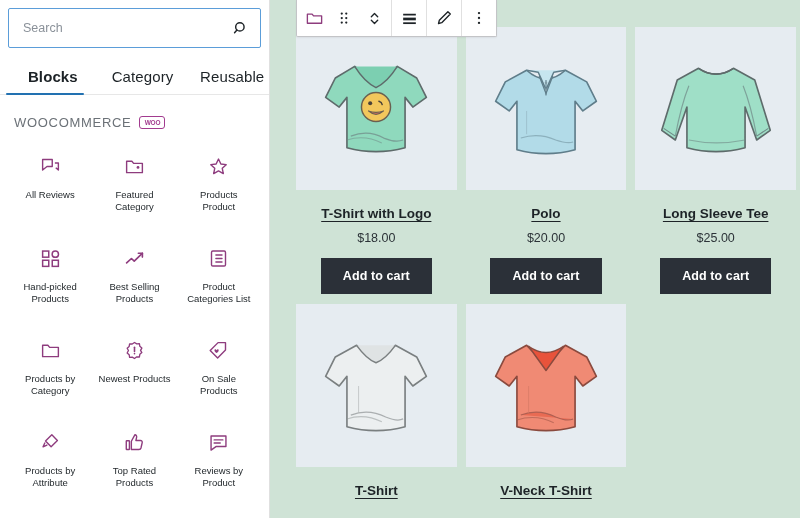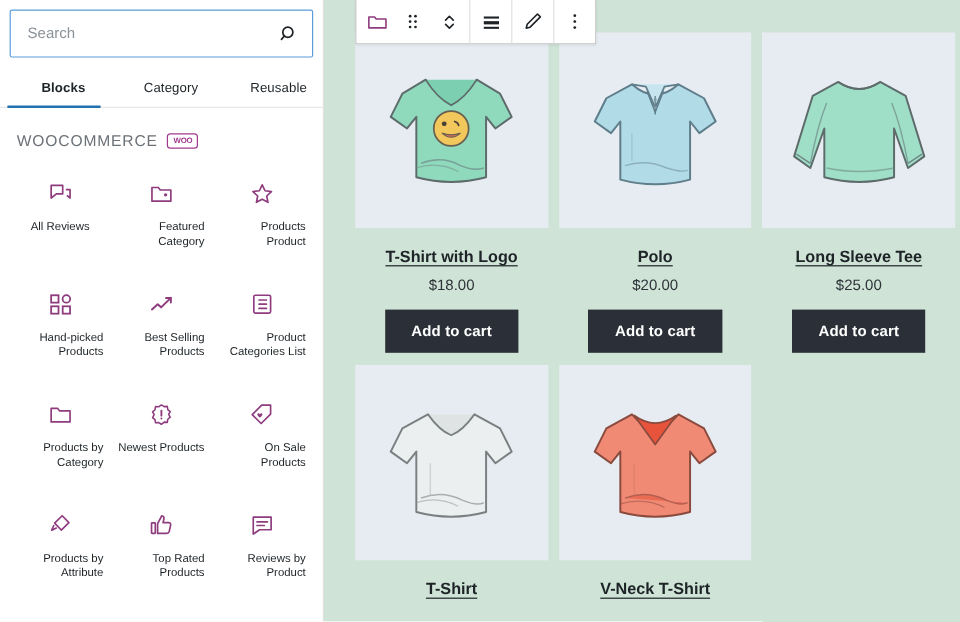--- a/index.html
+++ b/index.html
@@ -39,21 +39,21 @@
   .search-icon { width: 18px; height: 18px; flex: 0 0 18px; color: #1d2327; }
 
   .tabs {
     display: flex;
     border-bottom: 1px solid #e7e7e7;
     margin-top: 4px;
   }
   .tab {
     flex: 1;
     text-align: center;
-    font-size: 11px;
+    font-size: 15px;
     color: #1d2327;
     padding: 10px 0 9px 16px;
     position: relative;
     cursor: pointer;
     letter-spacing: 0.1px;
   }
   .tab.active { font-weight: bold; }
   .tab.active::after {
     content: "";
     position: absolute;
@@ -101,21 +101,21 @@
     width: 24px; height: 24px;
     color: #8e3c7e;
     display: flex; align-items: center; justify-content: center;
     margin-bottom: 11px;
   }
   .block-ico svg { width: 21px; height: 21px; display: block; }
   .block-label {
     font-size: 9.5px;
     line-height: 12px;
     color: #1d2327;
-    text-align: right;
+    text-align: center;
     max-width: 72px;
   }
 
   
   .canvas {
     flex: 1;
     height: 518px;
     background: #cfe3d6;
     position: relative;
     overflow: hidden;

